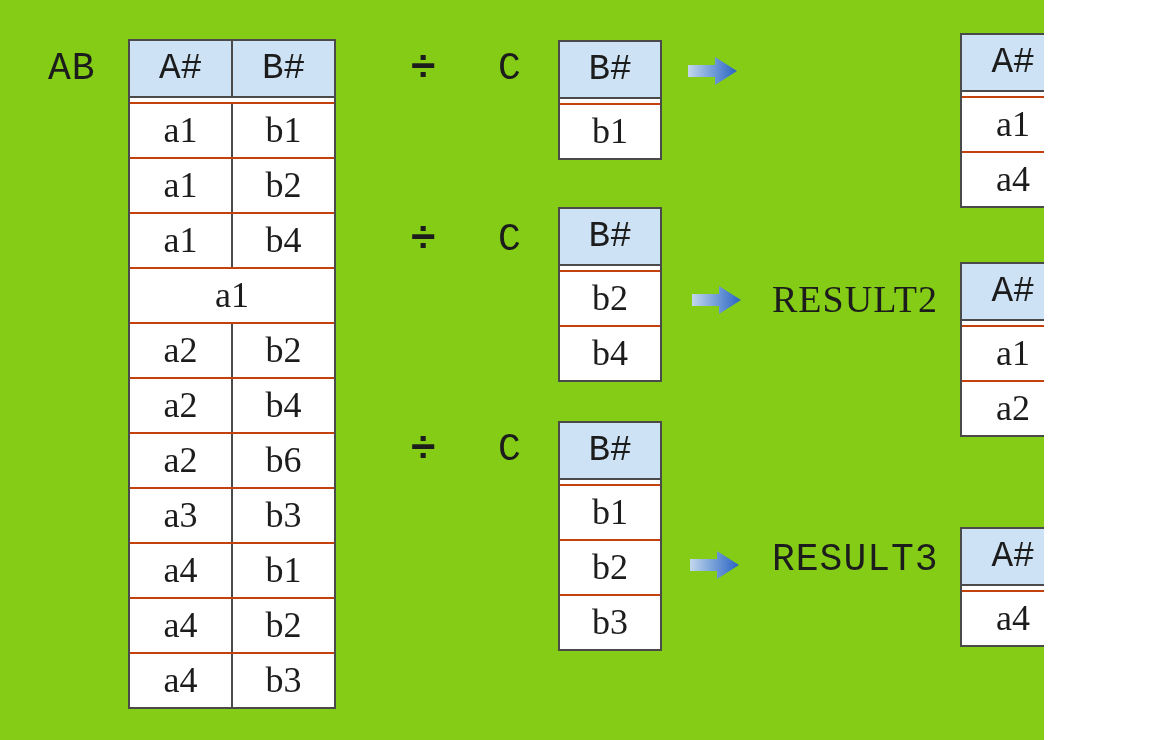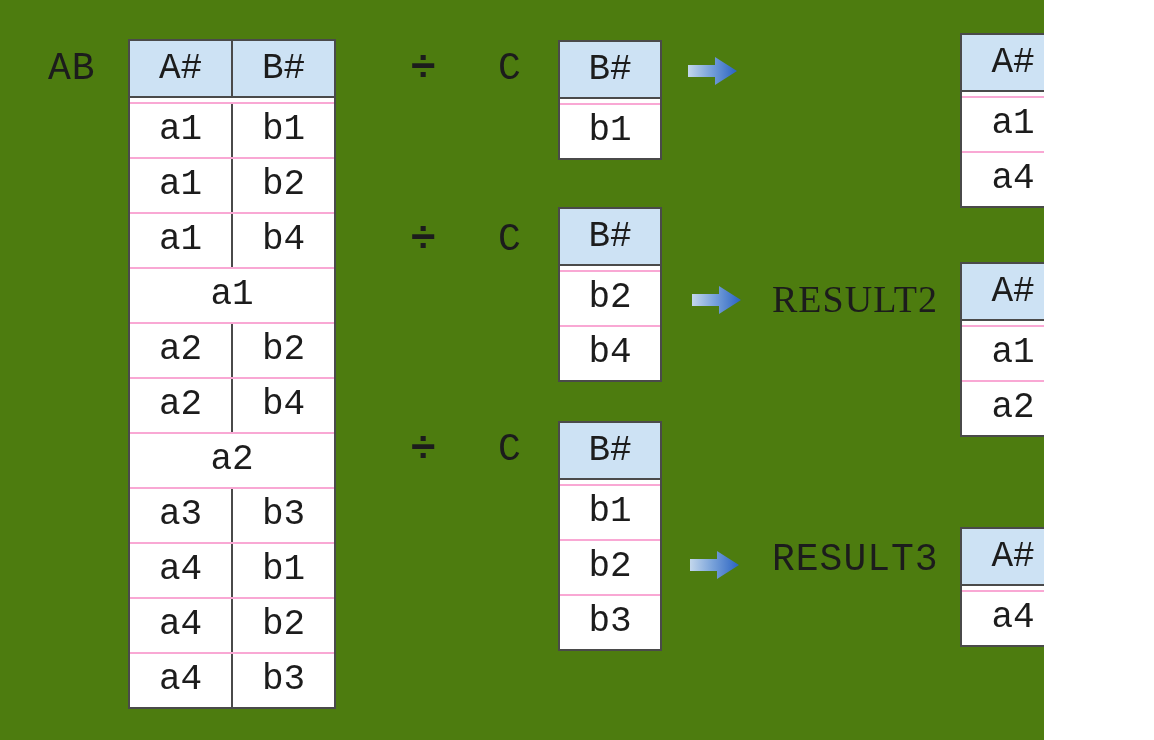--- a/index.html
+++ b/index.html
@@ -1,18 +1,18 @@
 <!DOCTYPE html>
 <html><head>
 <meta charset="utf-8">
 <style>
   html,body { margin:0; padding:0; }
   .canvas {
     position:relative; width:1044px; height:740px;
-    background:#4d7c0f; overflow:hidden;
+    background:#84cc16; overflow:hidden;
     font-family:"Liberation Mono","DejaVu Sans Mono",monospace;
     color:#1c1c1c;
   }
   .lbl {
     position:absolute; font-size:38px; line-height:40px; white-space:pre;
     letter-spacing:1px;
   }
   .op {
     position:absolute; font-size:44px; line-height:46px; font-weight:bold;
   }
@@ -23,22 +23,23 @@
   .hdr {
     display:flex; background:#cde2f4; border-bottom:2px solid #4a4a4a;
     height:55px;
   }
   .hc {
     flex:1; text-align:center; font-size:36px; line-height:55px;
   }
   .hc + .hc { border-left:2px solid #4a4a4a; }
   .dgap { height:4px; background:#ffffff; }
   .row {
-    display:flex; height:55px; border-top:2px solid #f9a8d4;
+    display:flex; height:55px; border-top:2px solid #c2410c;
     box-sizing:border-box;
+    font-family:Liberation Serif, serif;
   }
   .c {
     flex:1; text-align:center; font-size:36px; line-height:52px;
   }
   .c + .c { border-left:2px solid #4a4a4a; }
   .arrow { position:absolute; }
 </style>
 </head>
 <body>
 
@@ -69,20 +70,21 @@
     <div class="row">
       <div class="c">a2</div>
       <div class="c">b2</div>
     </div>
     <div class="row">
       <div class="c">a2</div>
       <div class="c">b4</div>
     </div>
     <div class="row">
       <div class="c">a2</div>
+      <div class="c">b6</div>
     </div>
     <div class="row">
       <div class="c">a3</div>
       <div class="c">b3</div>
     </div>
     <div class="row">
       <div class="c">a4</div>
       <div class="c">b1</div>
     </div>
     <div class="row">

